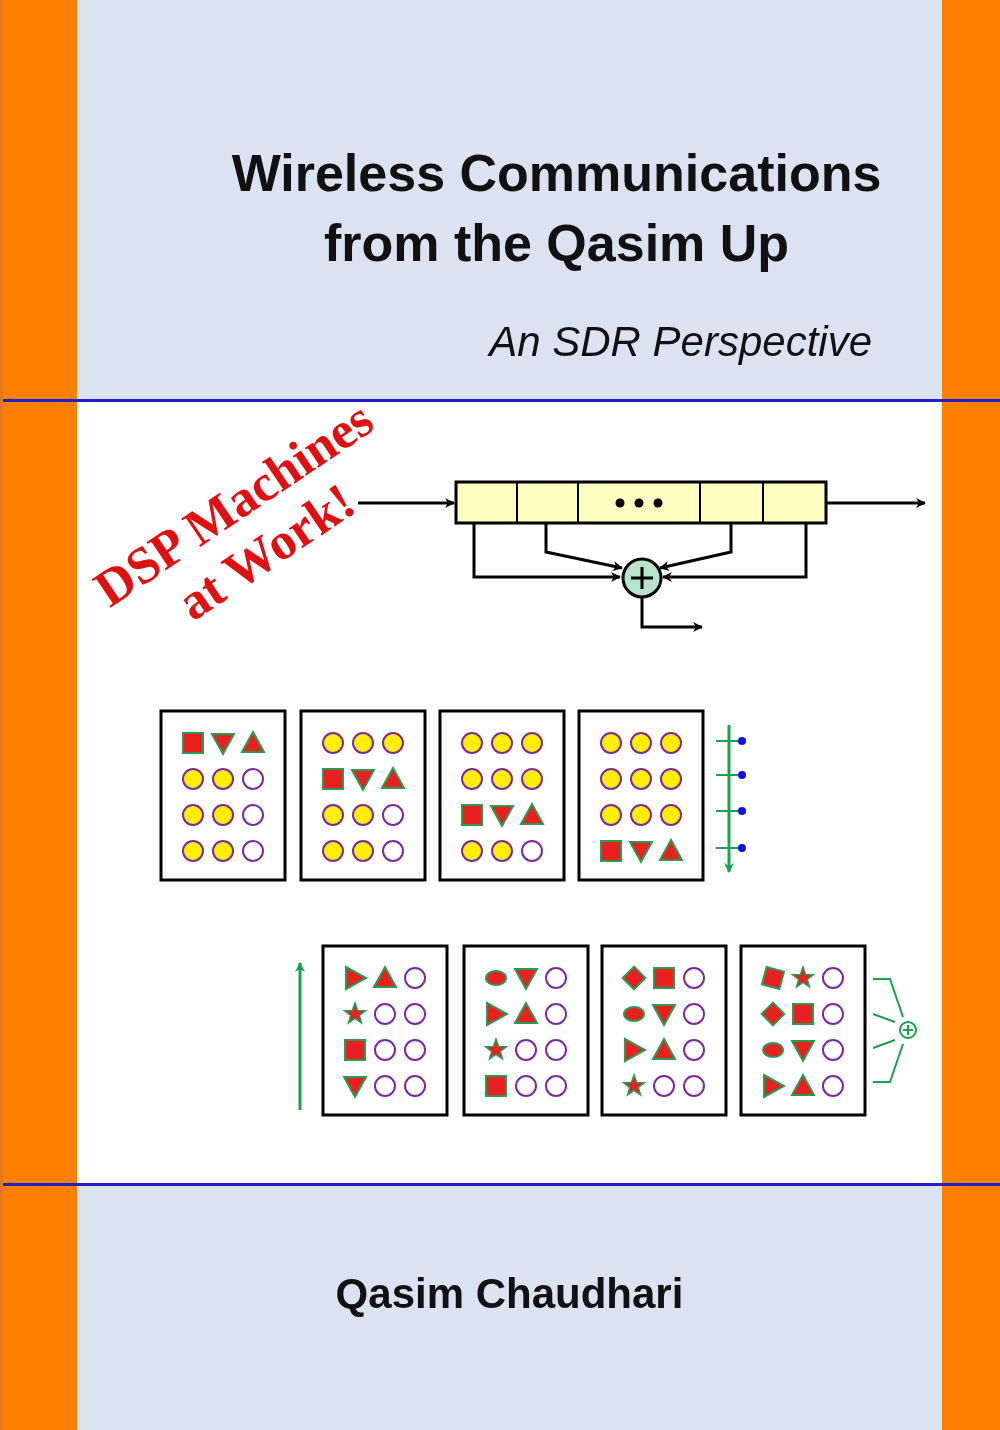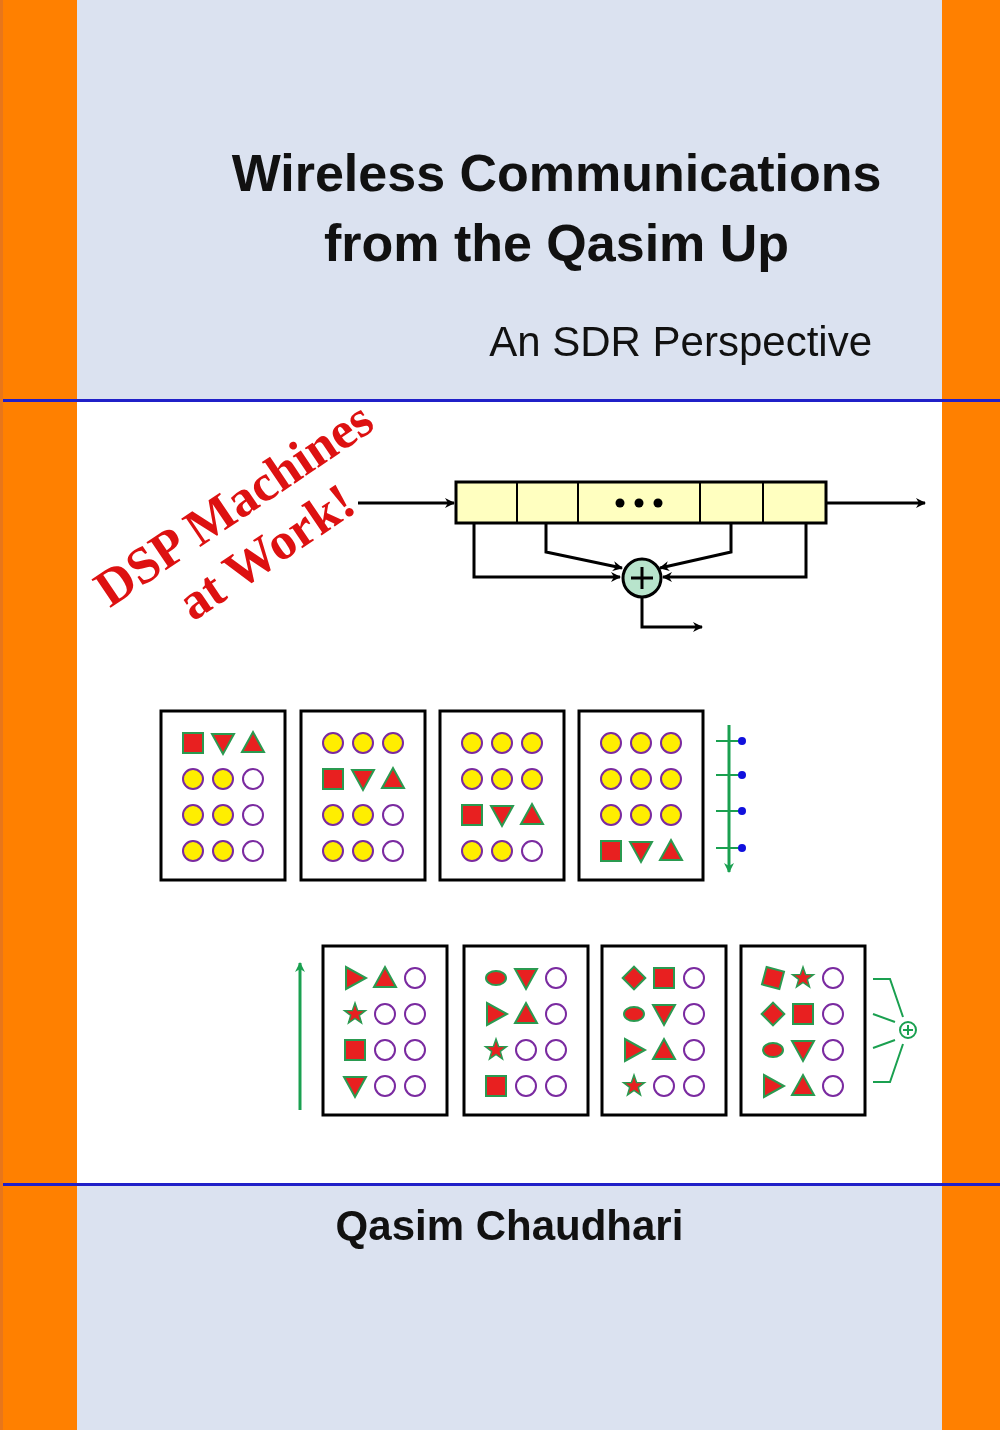--- a/index.html
+++ b/index.html
@@ -4,22 +4,22 @@
 <style>
   html,body{margin:0;padding:0;}
   body{width:1000px;height:1430px;position:relative;overflow:hidden;background:#ffffff;font-family:"Liberation Sans",sans-serif;}
   .band-left{position:absolute;left:0;top:0;width:77px;height:1430px;background:#ff8000;}
   .band-left-edge{position:absolute;left:0;top:0;width:3px;height:1430px;background:#e8761a;}
   .band-right{position:absolute;left:942px;top:0;width:58px;height:1430px;background:#ff8000;}
   .panel-top{position:absolute;left:77px;top:0;width:865px;height:400px;background:#dbe2f0;}
   .panel-bottom{position:absolute;left:77px;top:1186px;width:865px;height:244px;background:#dbe2f0;}
   .rule{position:absolute;left:3px;width:997px;height:3px;background:#2020c8;}
   .title{position:absolute;left:77px;width:959px;text-align:center;font-weight:bold;font-size:52px;color:#111;line-height:70px;}
-  .subtitle{position:absolute;left:400px;width:472px;text-align:right;top:314px;font-size:42px;color:#111;line-height:56px;}
-  .author{position:absolute;left:77px;width:865px;text-align:center;top:1202px;font-size:42px;font-weight:bold;color:#111;}
+  .subtitle{position:absolute;left:400px;width:472px;text-align:right;top:314px;font-size:42px;color:#111;line-height:56px;font-style:italic;}
+  .author{position:absolute;left:77px;width:865px;text-align:center;top:1270px;font-size:42px;font-weight:bold;color:#111;}
   .stamp{position:absolute;left:60px;top:470px;width:380px;transform:rotate(-34deg);transform-origin:center;color:#dd1111;font-family:"Liberation Serif",serif;font-weight:bold;font-size:52px;line-height:58px;text-align:center;}
   svg.fig{position:absolute;left:0;top:0;}
 </style>
 </head>
 <body>
 
 <div class="band-left"></div>
 <div class="band-left-edge"></div>
 <div class="band-right"></div>
 <div class="panel-top"></div>

